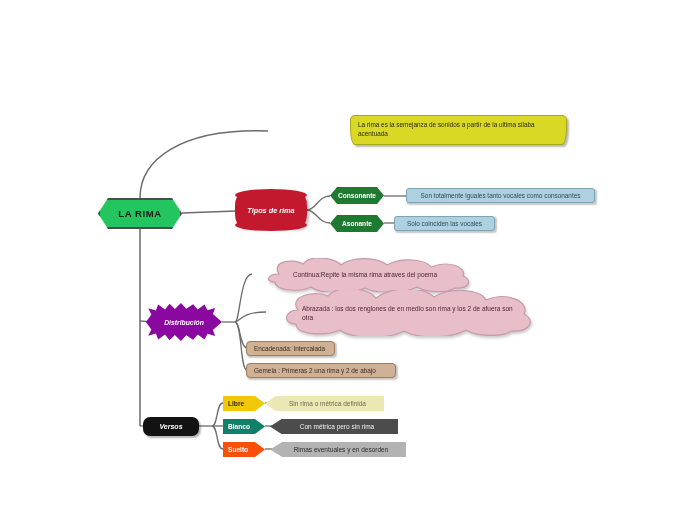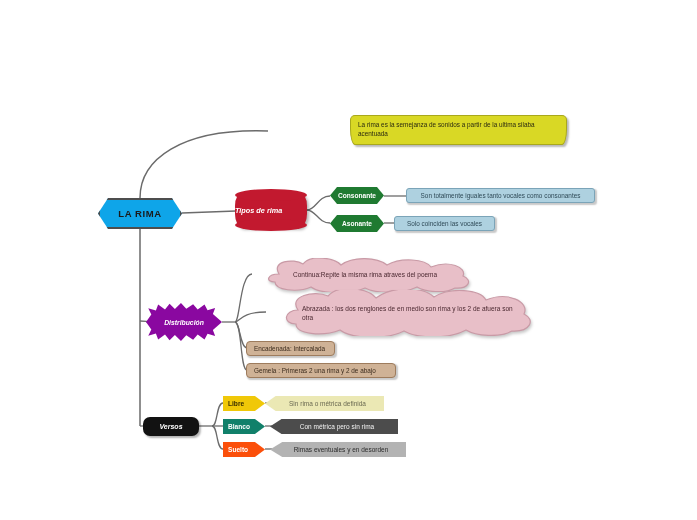--- a/index.html
+++ b/index.html
@@ -35,21 +35,21 @@
   }
   .node-label {
     display: block;
     width: 100%;
   }
 
   
   .hex-root {
     left: 98px; top: 198px;
     width: 84px; height: 31px;
-    background: #0ea5e9;
+    background: #22c55e;
     border: 2px solid #4d4d4d;
     -webkit-clip-path: polygon(12% 0%, 88% 0%, 100% 50%, 88% 100%, 12% 100%, 0% 50%);
     clip-path: polygon(12% 0%, 88% 0%, 100% 50%, 88% 100%, 12% 100%, 0% 50%);
     justify-content: center;
   }
   .hex-root .node-label {
     text-align: center;
     font-size: 9.5px;
     font-weight: bold;
     letter-spacing: 0.6px;
@@ -112,21 +112,21 @@
     content: "";
     position: absolute;
     left: 0; right: 0; bottom: -3px;
     height: 12px;
     background: #c2192f;
     border-radius: 50%;
   }
   .pillow-red .node-label {
     position: relative;
     z-index: 2;
-    text-align: left;
+    text-align: center;
     font-size: 7.3px;
     font-style: italic;
     font-weight: bold;
     color: #ffffff;
   }
 
   
   .hex-green {
     width: 54px; height: 17px;
     background: #1f7a31;

